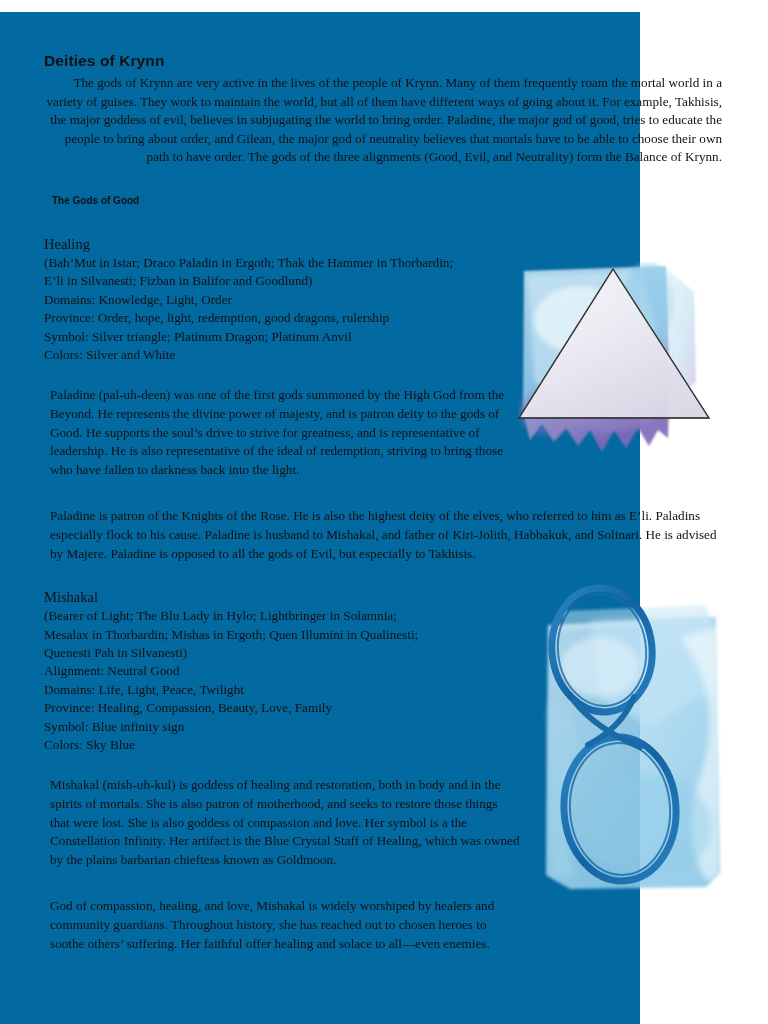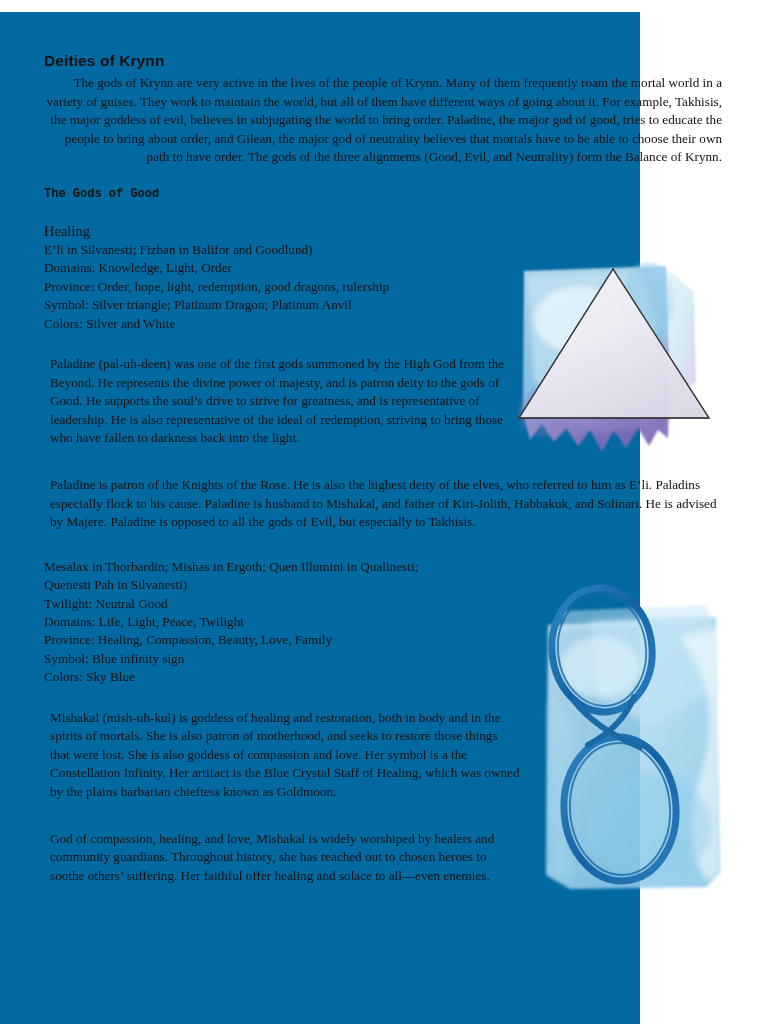--- a/index.html
+++ b/index.html
@@ -29,24 +29,24 @@
     width: 680px;
   }
   h1.doc-title {
     font-family: "Liberation Sans", sans-serif;
     font-size: 15.5px;
     font-weight: bold;
     margin: 0 0 4px 0;
     letter-spacing: 0.1px;
   }
   h2.section-title {
-    font-family: Liberation Mono, monospace;
-    font-size: 12px;
+    font-family: Liberation Sans, sans-serif;
+    font-size: 10px;
     font-weight: bold;
-    margin: 0;
+    margin: 8px;
   }
   .intro {
     font-size: 13.2px;
     line-height: 18.6px;
     text-align: right;
     margin: 0;
     width: 678px;
   }
   .god-name {
     font-size: 14.5px;
@@ -101,43 +101,46 @@
 
     <div class="spacer-20"></div>
 
     <h2 class="section-title">The Gods of Good</h2>
 
     <div class="spacer-22"></div>
 
     <div>
       <div class="god-name">Healing</div>
       <div class="block-left">
+        <div class="attr-line">(Bah’Mut in Istar; Draco Paladin in Ergoth; Thak the Hammer in Thorbardin;</div>
         <div class="attr-line">E’li in Silvanesti; Fizban in Balifor and Goodlund)</div>
         <div class="attr-line">Domains: Knowledge, Light, Order</div>
         <div class="attr-line">Province: Order, hope, light, redemption, good dragons, rulership</div>
         <div class="attr-line">Symbol: Silver triangle; Platinum Dragon; Platinum Anvil</div>
         <div class="attr-line">Colors: Silver and White</div>
       </div>
 
       <div class="spacer-16"></div>
 
       <p class="para block-left">Paladine (pal-uh-deen) was one of the first gods summoned by the High God from the Beyond. He represents the divine power of majesty, and is patron deity to the gods of Good. He supports the soul’s drive to strive for greatness, and is representative of leadership. He is also representative of the ideal of redemption, striving to  bring those who have fallen to darkness back into the light.</p>
 
       <div class="spacer-16"></div>
 
       <p class="para full-width">Paladine is patron of the Knights of the Rose. He is also the highest deity of the elves, who referred to him as E’li. Paladins especially flock to his cause. Paladine is husband to Mishakal, and father of Kiri-Jolith, Habbakuk, and Solinari. He is advised by Majere. Paladine is opposed to all the gods of Evil, but especially to Takhisis.</p>
     </div>
 
     <div class="spacer-20"></div>
 
     <div>
+      <div class="god-name">Mishakal</div>
       <div class="block-left">
+        <div class="attr-line">(Bearer of Light; The Blu Lady in Hylo; Lightbringer in Solamnia;</div>
         <div class="attr-line">Mesalax in Thorbardin; Mishas in Ergoth; Quen Illumini in Qualinesti;</div>
         <div class="attr-line">Quenesti Pah in Silvanesti)</div>
-        <div class="attr-line">Twilight: Neutral Good</div>
+        <div class="attr-line">Alignment: Neutral Good</div>
         <div class="attr-line">Domains: Life, Light, Peace, Twilight</div>
         <div class="attr-line">Province: Healing, Compassion, Beauty, Love, Family</div>
         <div class="attr-line">Symbol: Blue infinity sign</div>
         <div class="attr-line">Colors: Sky Blue</div>
       </div>
 
       <div class="spacer-16"></div>
 
       <p class="para block-left">Mishakal (mish-uh-kul) is goddess of healing and restoration, both in body and in the  spirits of mortals. She is also patron of motherhood, and seeks to restore those things  that were lost. She is also goddess of compassion and love. Her symbol is a the Constellation Infinity. Her artifact is the Blue Crystal Staff of Healing, which was owned by the plains barbarian chieftess known as Goldmoon.</p>
 

